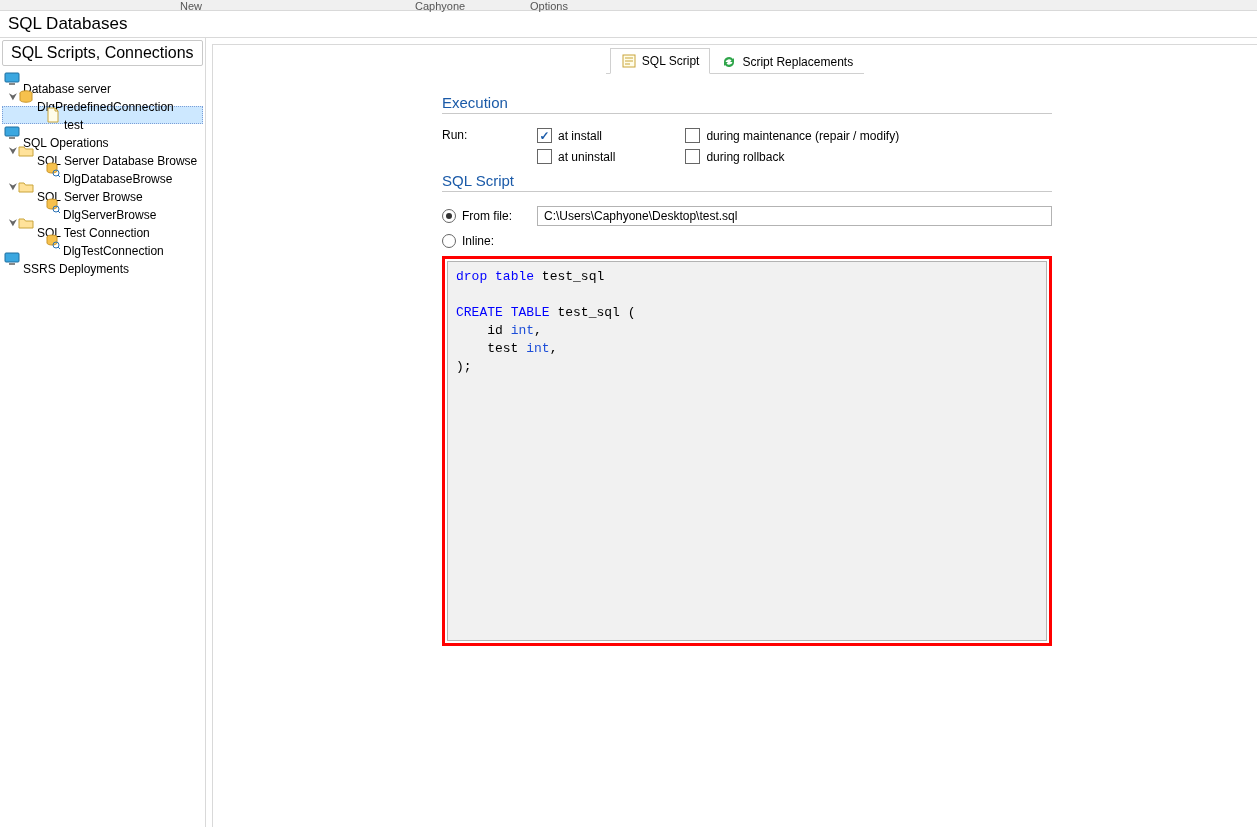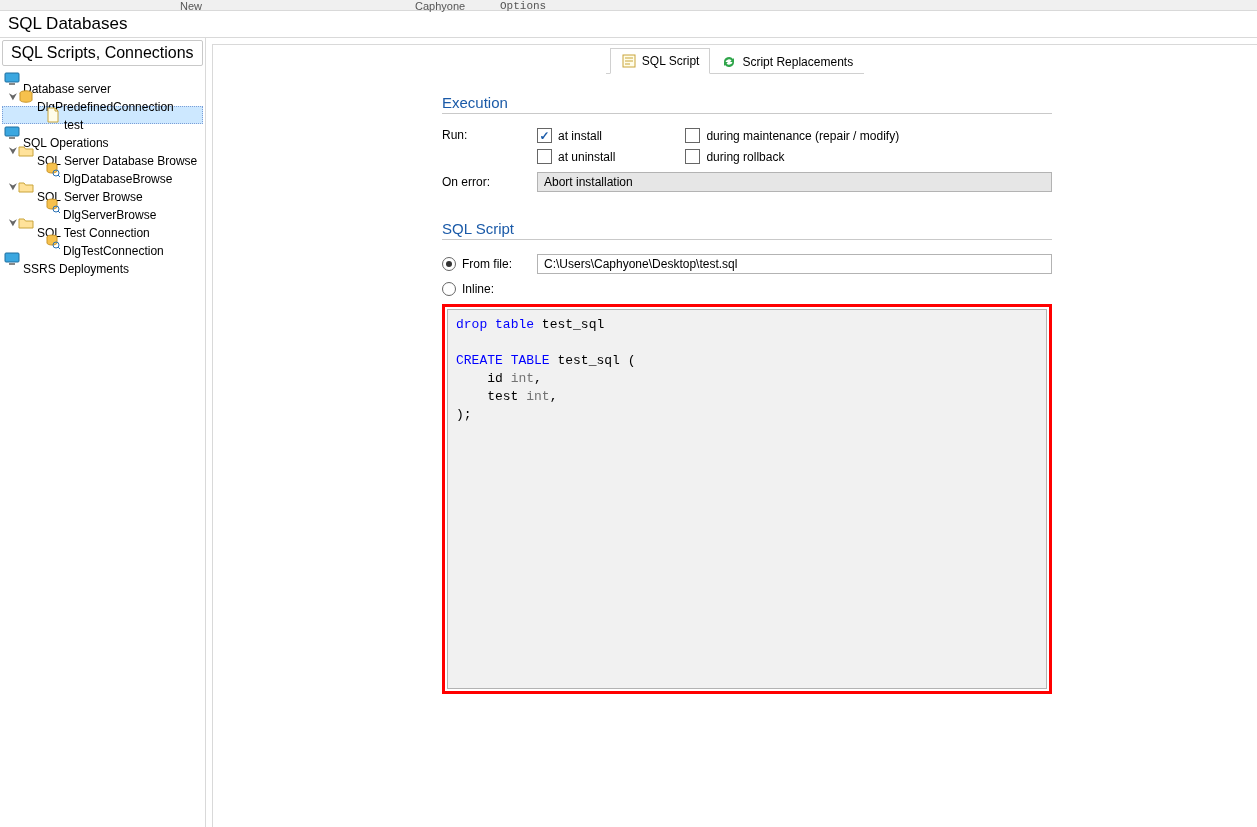--- a/index.html
+++ b/index.html
@@ -245,38 +245,38 @@
     padding: 6px 8px;
     font-family: Consolas, "Courier New", monospace;
     font-size: 13px;
     line-height: 18px;
     white-space: pre;
     height: 380px;
     box-sizing: border-box;
     overflow: auto;
   }
   .sql-kw   { color: #0000ff; }
-  .sql-type { color: #737373; }
+  .sql-type { color: #1d4ed8; }
   .sql-name { color: #000; }
 
   .editor-wrap {
     border: 3px solid #ff0000;
     padding: 2px;
     width: 600px;
   }
 </style>
 </head>
 <body>
 
 <div class="app">
 
   <div class="ribbon-strip">
     <span style="left:180px;">New</span>
     <span style="left:415px;">Caphyone</span>
-    <span style="left:500px;font-family:Liberation Mono, monospace;">Options</span>
+    <span style="left:530px;">Options</span>
   </div>
 
   <div class="title-bar">SQL Databases</div>
 
   <div class="main">
 
     <div class="sidebar">
       <div class="sidebar-header">SQL Scripts, Connections</div>
       <div class="tree">
 
@@ -456,24 +456,20 @@
               </div>
               <div class="check-item">
                 <span class="cb"></span>
                 <span>during rollback</span>
               </div>
             </div>
           </div>
         </div>
 
 
-        <div class="form-row" style="margin-bottom:28px;">
-          <label class="key">On error:</label>
-          <div class="onerror">Abort installation</div>
-        </div>
 
         <div class="section-title">SQL Script</div>
 
         <div class="form-row">
           <label class="key" style="display:flex;align-items:center;gap:2px;">
             <span class="radio checked"></span>
             <span>From file:</span>
           </label>
           <input type="text" style="flex: 1 1 0%;" value="C:\Users\Caphyone\Desktop\test.sql">
         </div>

